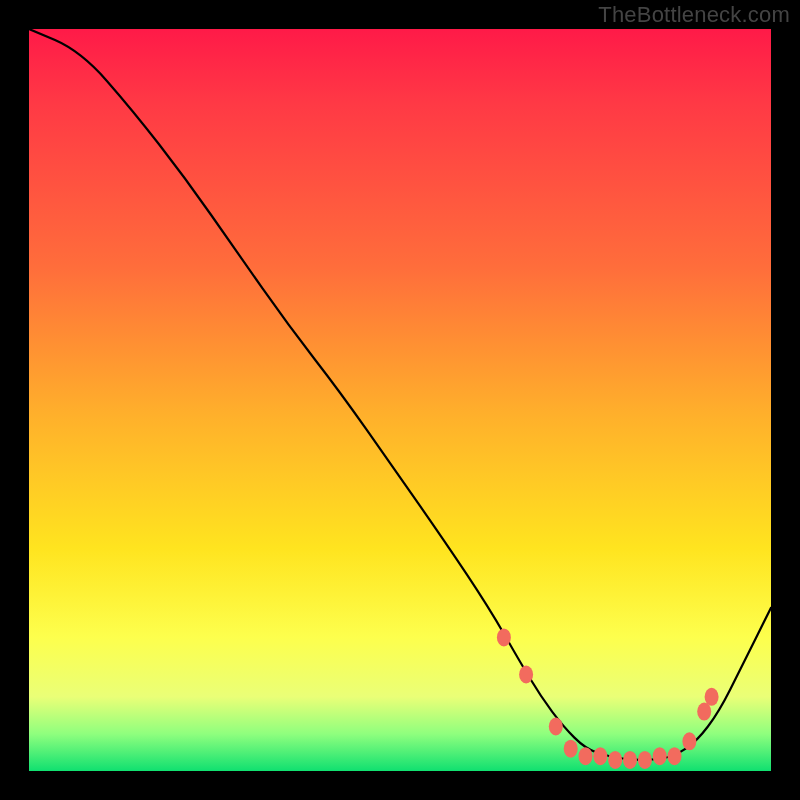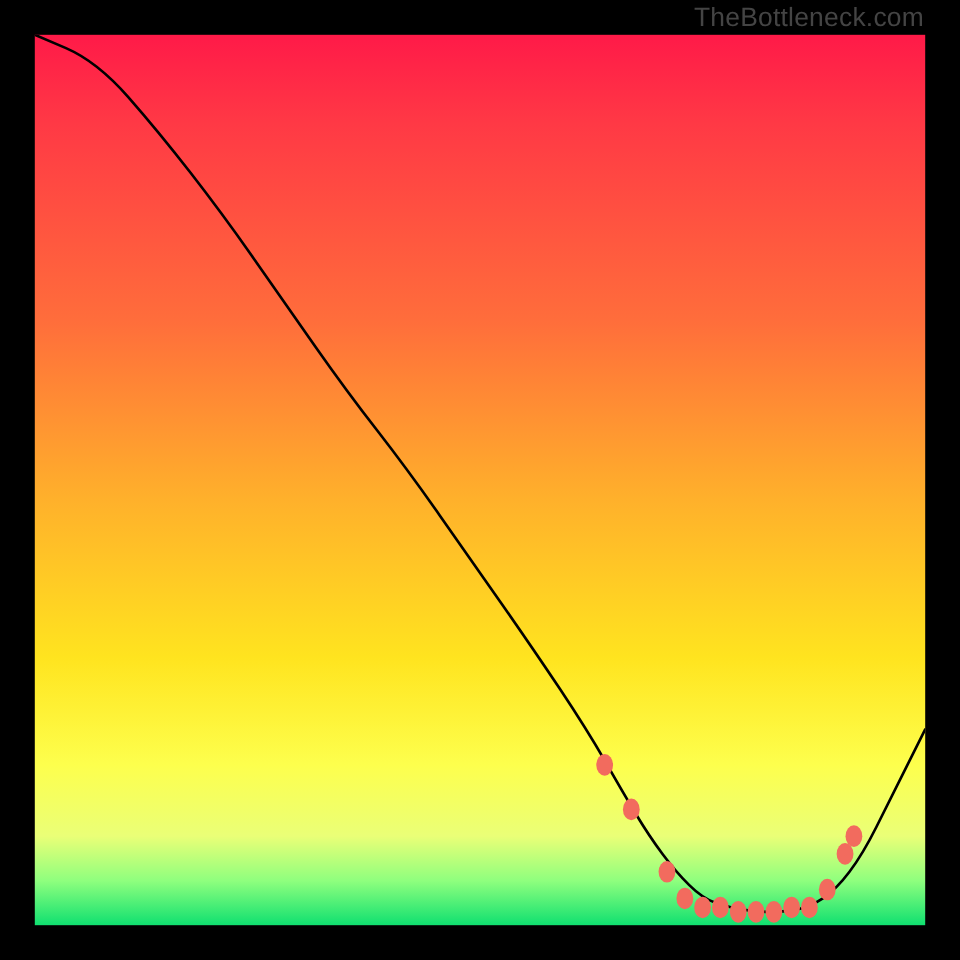--- a/index.html
+++ b/index.html
@@ -13,21 +13,21 @@
   }
   .frame {
     position: relative;
     width: 800px;
     height: 800px;
     background: #000;
   }
   .watermark {
     position: absolute;
     top: 2px;
-    right: 30px;
+    right: 10px;
     color: #444;
     font-size: 22px;
     font-weight: 500;
     letter-spacing: 0.2px;
     z-index: 20;
   }
   
   .plot {
     position: absolute;
     left: 29px;

